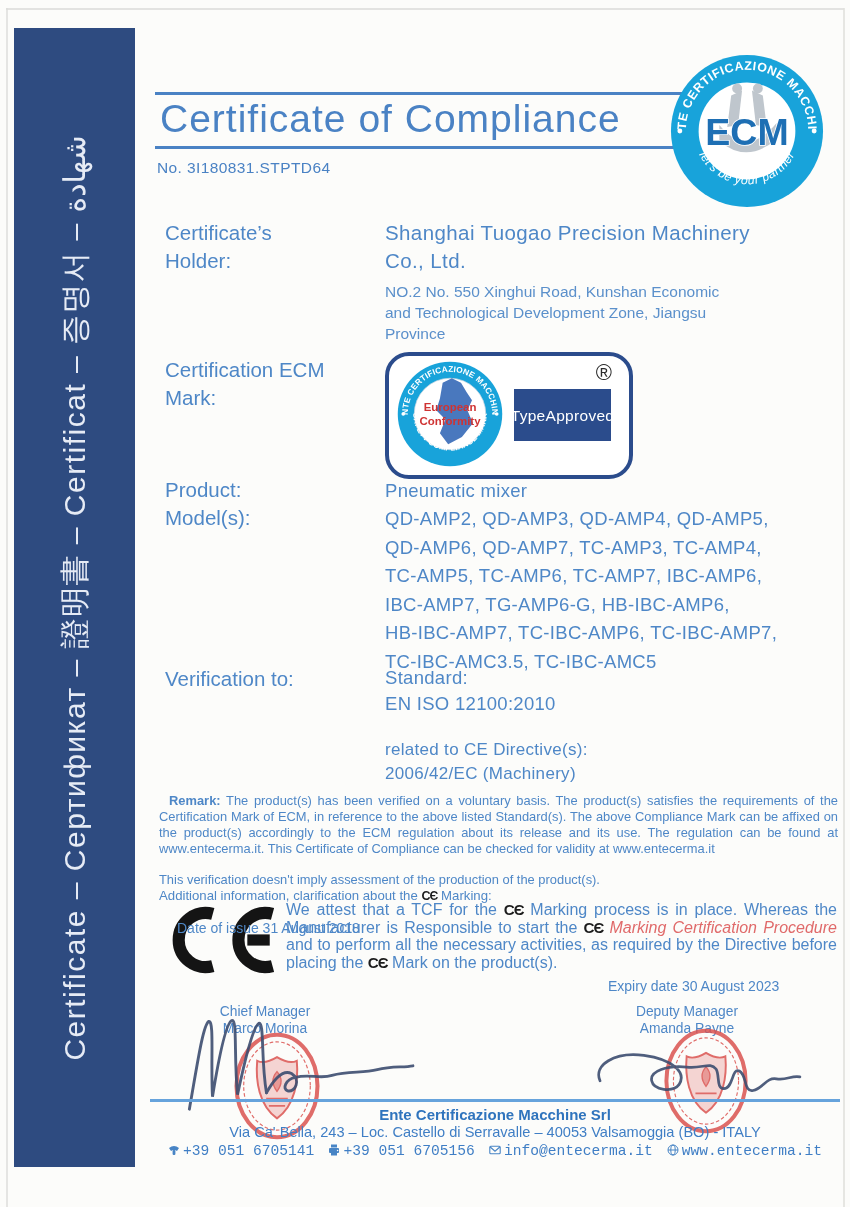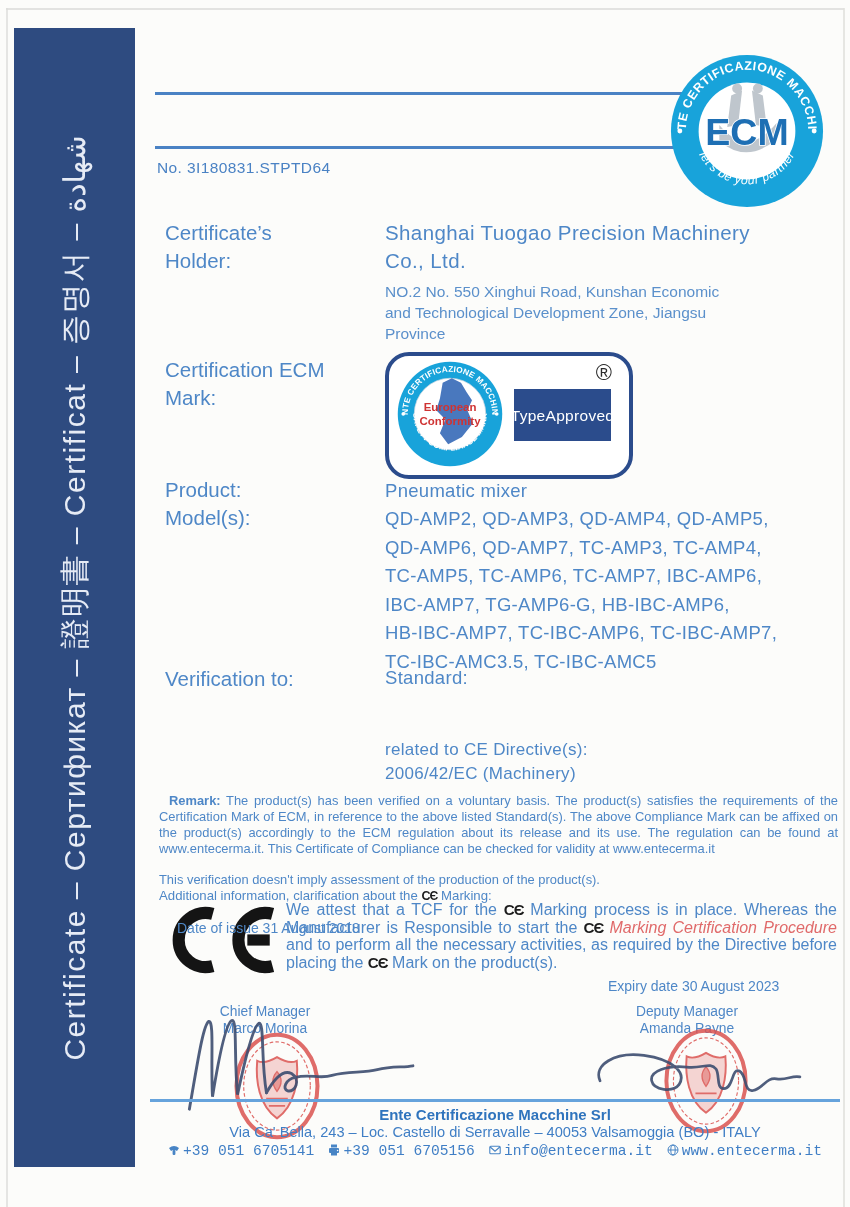--- a/index.html
+++ b/index.html
@@ -62,20 +62,21 @@
 
   <div class="abs edge-top"></div>
   <div class="abs edge-left"></div>
   <div class="abs edge-right"></div>
 
   <div class="abs sidebar">
     <div class="sidebar-text">Certificate – Сертификат – 證明書 – Certificat – 증명서 – شهادة</div>
   </div>
 
   <div class="abs rule rule-top"></div>
+  <div class="abs doc-title">Certificate of Compliance</div>
   <div class="abs rule rule-bottom"></div>
   <div class="abs cert-no">No. 3I180831.STPTD64</div>
 
   <div class="abs" style="left:668px;top:52px;width:158px;height:158px;">
     <svg viewBox="0 0 160 160" width="158" height="158">
       <defs>
         <path id="ecmTop" d="M 18,80 A 62,62 0 1 1 142,80"></path>
         <path id="ecmBot" d="M 26,80 A 54,54 0 0 0 134,80"></path>
       </defs>
       <circle cx="80" cy="80" r="77" fill="#18a3da"></circle>
@@ -148,20 +149,21 @@
     <div>QD-AMP6, QD-AMP7, TC-AMP3, TC-AMP4,</div>
     <div>TC-AMP5, TC-AMP6, TC-AMP7, IBC-AMP6,</div>
     <div>IBC-AMP7, TG-AMP6-G, HB-IBC-AMP6,</div>
     <div>HB-IBC-AMP7, TC-IBC-AMP6, TC-IBC-AMP7,</div>
     <div>TC-IBC-AMC3.5, TC-IBC-AMC5</div>
   </div>
 
   <div class="abs label" style="left:165px;top:665px;">Verification to:</div>
   <div class="abs value-md" style="left:385px;top:665px;line-height:26px;">
     <div>Standard:</div>
+    <div>EN ISO 12100:2010</div>
   </div>
   <div class="abs value-md" style="left:385px;top:738px;font-size:17px;line-height:24px;">
     <div>related to CE Directive(s):</div>
     <div>2006/42/EC (Machinery)</div>
   </div>
 
   <div class="abs remark">
     <b>Remark:</b><span> The product(s) has been verified on a voluntary basis. The product(s) satisfies the requirements of the Certification Mark of ECM, in reference to the above listed Standard(s). The above Compliance Mark can be affixed on the product(s) accordingly to the ECM regulation about its release and its use. The regulation can be found at www.entecerma.it. This Certificate of Compliance can be checked for validity at www.entecerma.it</span>
   </div>
   <div class="abs ce-header">

